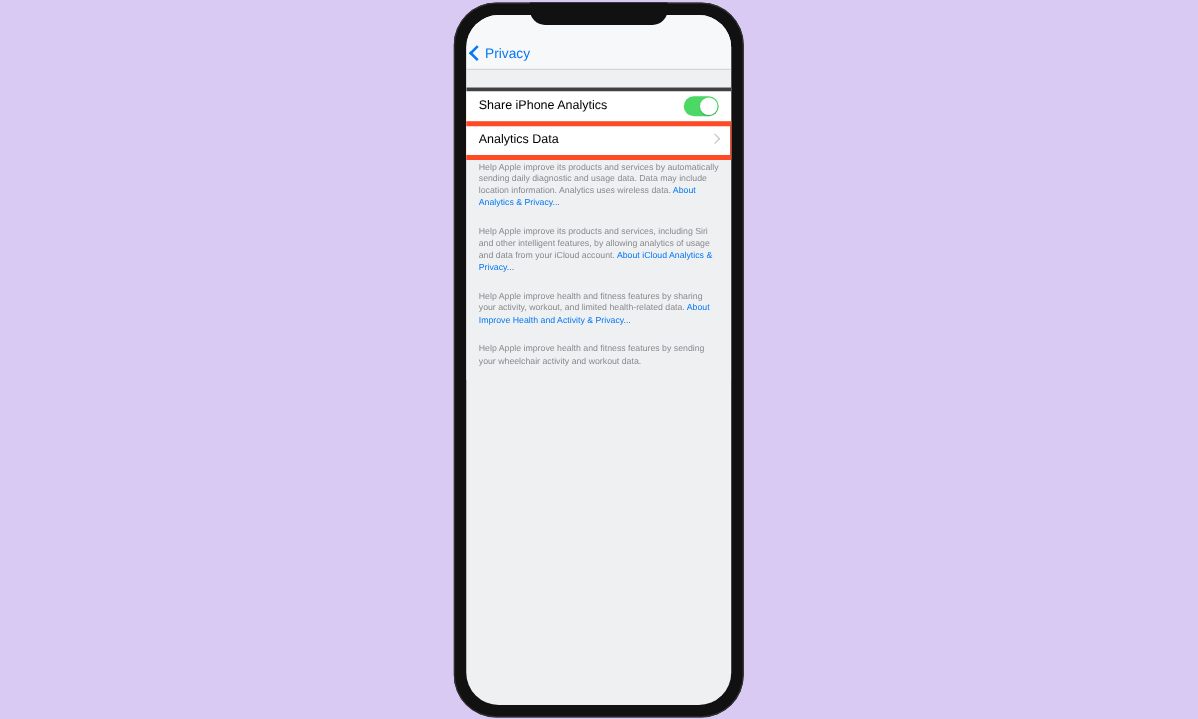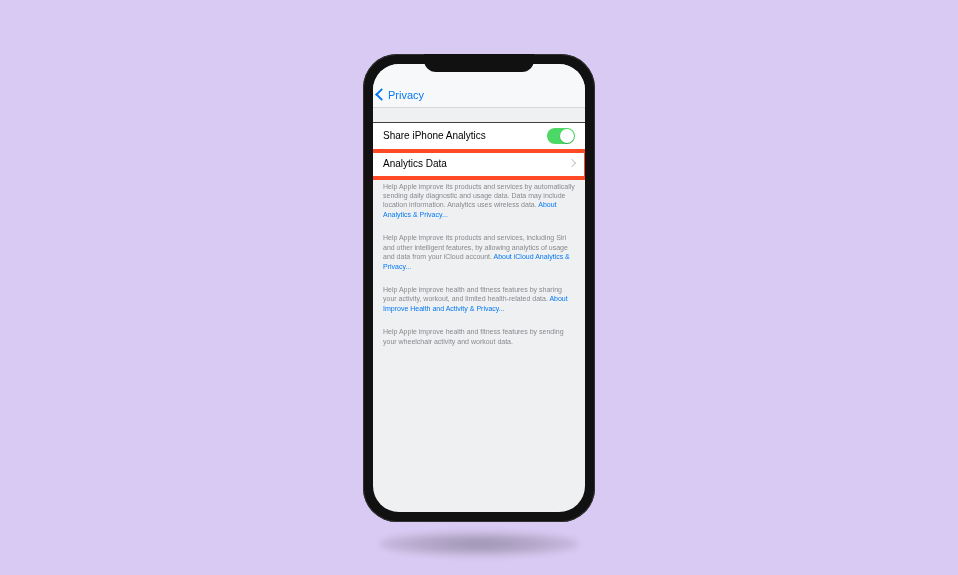--- a/index.html
+++ b/index.html
@@ -19,21 +19,21 @@
       height: 24px;
       background: radial-gradient(ellipse, rgba(0,0,0,0.28), rgba(0,0,0,0));
       border-radius: 50%;
       left: 50%;
       top: 532px;
       transform: translateX(-50%);
       filter: blur(3px);
     }
     .phone-frame {
       width: 232px;
-      height: 468px;
+      height: 572px;
       background: #111;
       border-radius: 34px;
       padding: 10px;
       position: relative;
       box-shadow: 0 0 0 1px #303030 inset;
     }
     .screen {
       width: 100%;
       height: 100%;
       background: #eef0f2;
@@ -86,21 +86,21 @@
       color: #000;
       bottom: 6px;
     }
     .content {
       background: #eef0f2;
       font-size: 9px;
     }
     .spacer-sm { height: 14px; }
     .row {
       background: #fff;
-      border-top: 1px solid #404040;
+      border-top: 3px solid #404040;
       border-bottom: 1px solid #d6d6d8;
       height: 28px;
       display: flex;
       align-items: center;
       justify-content: space-between;
       padding: 0 10px;
       font-size: 10px;
       color: #000;
     }
     .row + .row { border-top: none; }

